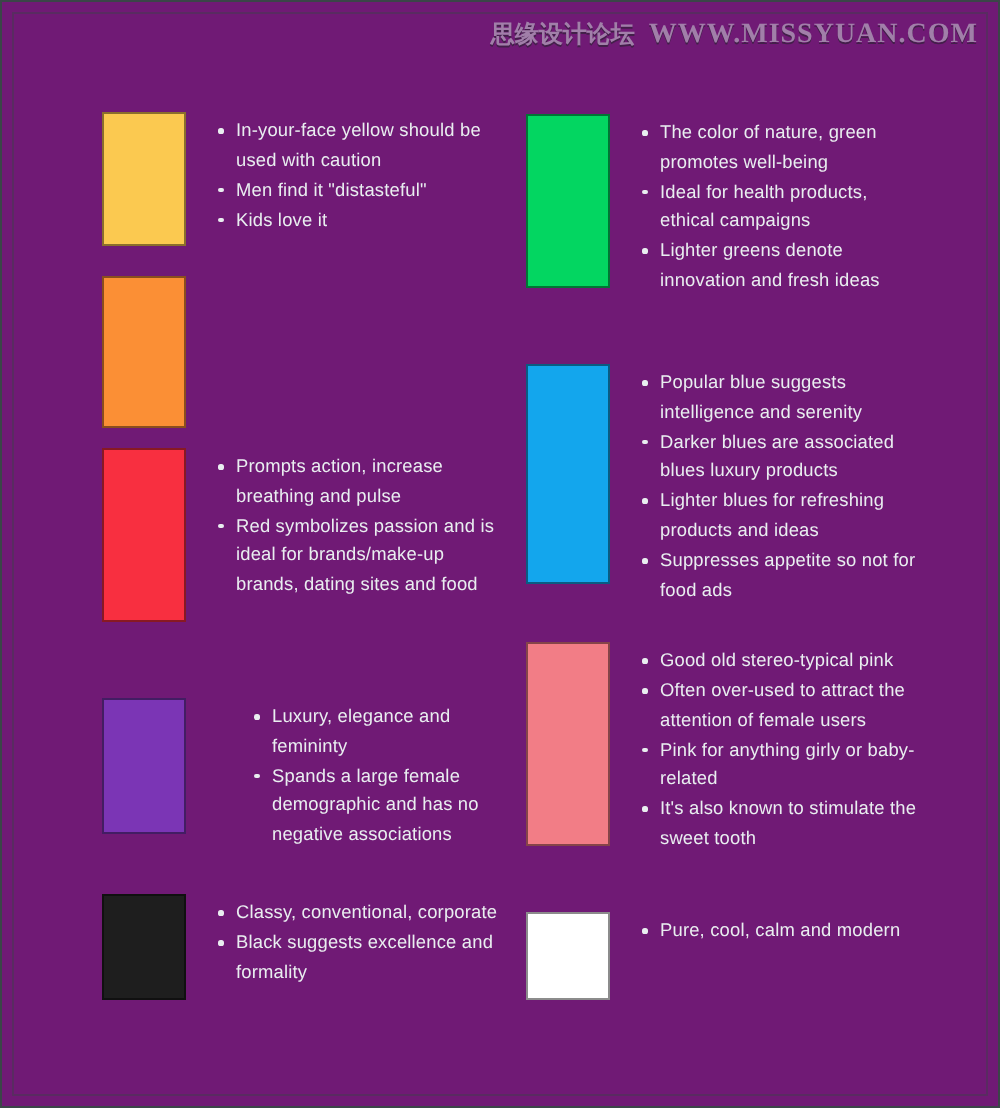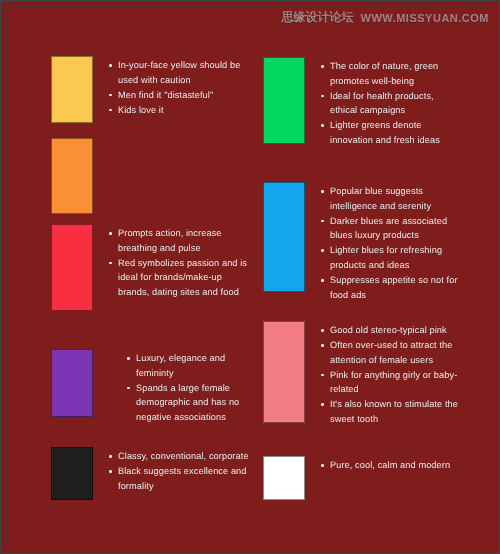--- a/index.html
+++ b/index.html
@@ -11,21 +11,21 @@
     width: 500px;
     height: 554px;
     overflow: hidden;
     font-family: "Liberation Sans", sans-serif;
   }
 
   #infographic {
     position: relative;
     width: 500px;
     height: 554px;
-    background: #7f1d1d;
+    background: #701a75;
     box-sizing: border-box;
     border: 1px solid #3b4548;
     overflow: hidden;
   }
 
   
   #frame-line {
     position: absolute;
     left: 5px;
     top: 5px;
@@ -46,22 +46,22 @@
   }
   #watermark .wm-cn {
     font-family: "DejaVu Sans", sans-serif;
     font-size: 12px;
     letter-spacing: 0px;
     color: #c9d2d4;
     font-weight: bold;
     text-shadow: 0 1px 0 #1d2426;
   }
   #watermark .wm-url {
-    font-family: Liberation Sans, sans-serif;
-    font-size: 11px;
+    font-family: Liberation Serif, serif;
+    font-size: 14px;
     letter-spacing: 0.5px;
     color: #c9d2d4;
     font-weight: bold;
     text-shadow: 0 1px 0 #1d2426;
   }
 
   .column {
     position: absolute;
     top: 0;
     width: 220px;

